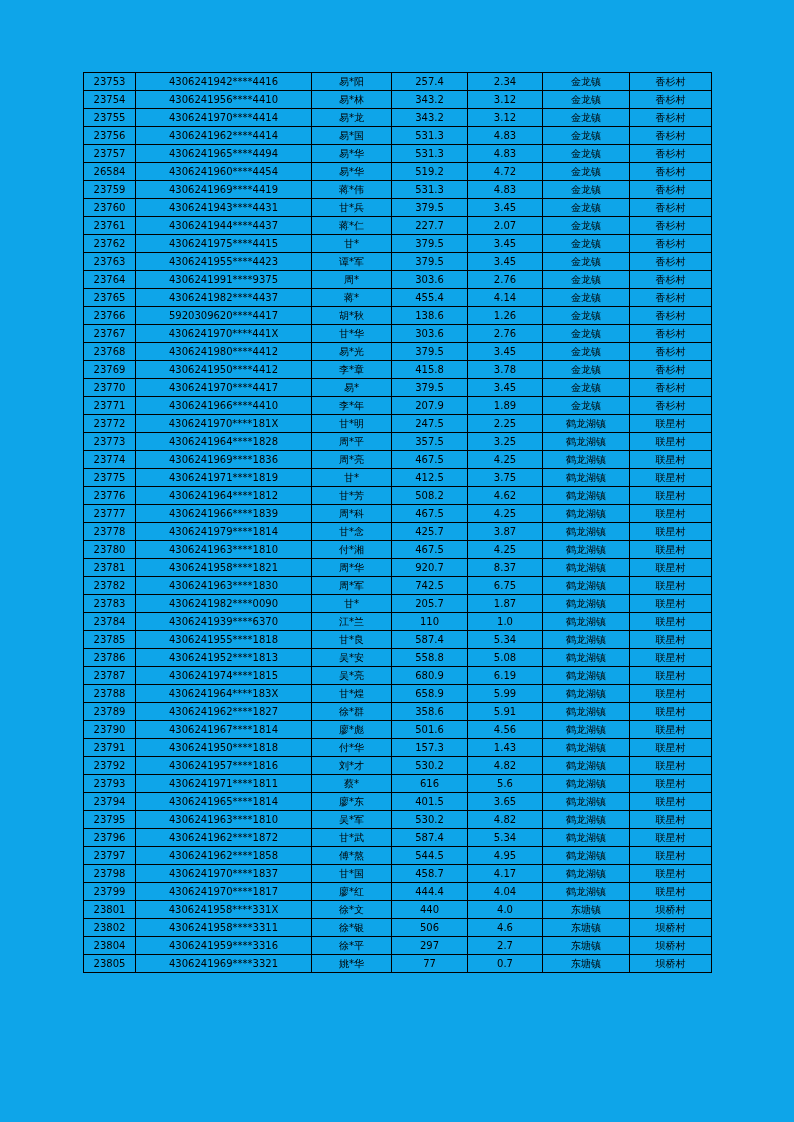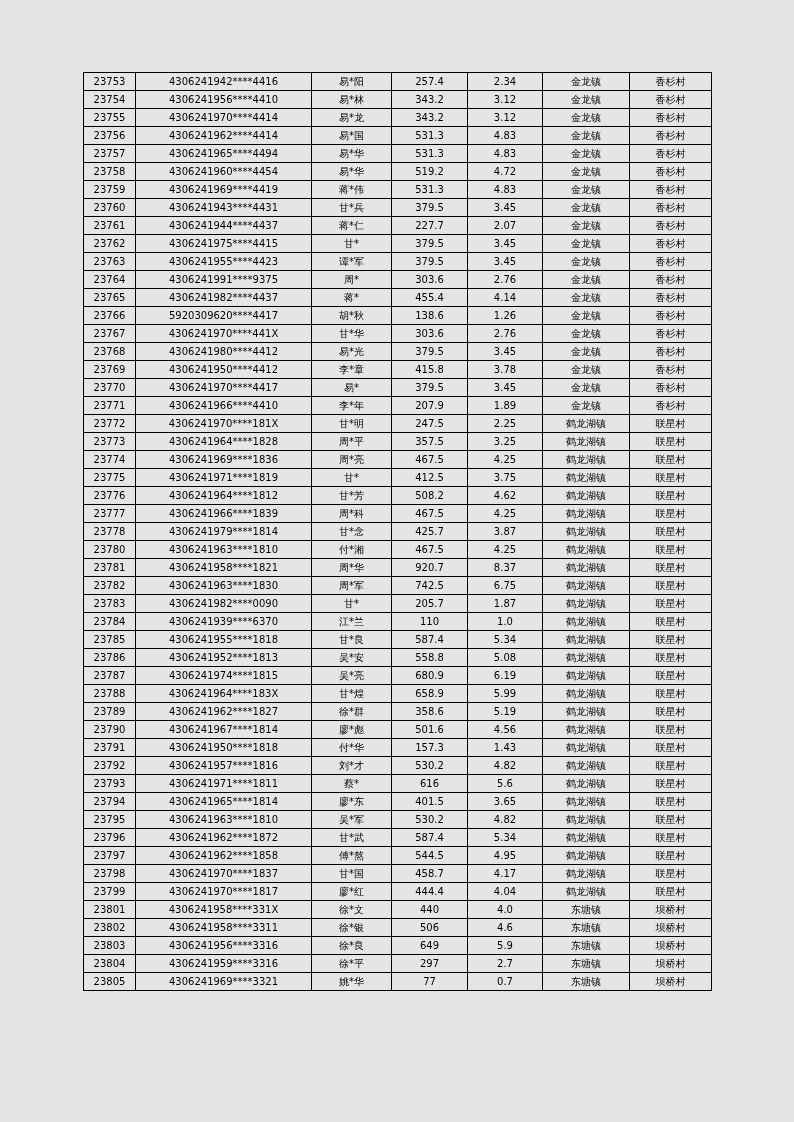--- a/index.html
+++ b/index.html
@@ -5,21 +5,21 @@
   html, body {
     margin: 0;
     padding: 0;
     background: #ffffff;
     font-family: "DejaVu Sans", "Liberation Sans", sans-serif;
   }
   .page {
     position: relative;
     width: 794px;
     height: 1122px;
-    background: #e5e5e5;
+    background: #0ea5e9;
     overflow: hidden;
   }
   table.data-table {
     position: absolute;
     left: 83px;
     top: 72px;
     border-collapse: collapse;
     table-layout: fixed;
   }
   table.data-table td {
@@ -97,21 +97,21 @@
         <tr>
           <td>23757</td>
           <td>4306241965****4494</td>
           <td>易*华</td>
           <td>531.3</td>
           <td>4.83</td>
           <td>金龙镇</td>
           <td>香杉村</td>
         </tr>
         <tr>
-          <td>23758</td>
+          <td>26584</td>
           <td>4306241960****4454</td>
           <td>易*华</td>
           <td>519.2</td>
           <td>4.72</td>
           <td>金龙镇</td>
           <td>香杉村</td>
         </tr>
         <tr>
           <td>23759</td>
           <td>4306241969****4419</td>
@@ -371,21 +371,21 @@
           <td>658.9</td>
           <td>5.99</td>
           <td>鹤龙湖镇</td>
           <td>联星村</td>
         </tr>
         <tr>
           <td>23789</td>
           <td>4306241962****1827</td>
           <td>徐*群</td>
           <td>358.6</td>
-          <td>5.19</td>
+          <td>5.91</td>
           <td>鹤龙湖镇</td>
           <td>联星村</td>
         </tr>
         <tr>
           <td>23790</td>
           <td>4306241967****1814</td>
           <td>廖*彪</td>
           <td>501.6</td>
           <td>4.56</td>
           <td>鹤龙湖镇</td>
@@ -484,29 +484,20 @@
         <tr>
           <td>23802</td>
           <td>4306241958****3311</td>
           <td>徐*银</td>
           <td>506</td>
           <td>4.6</td>
           <td>东塘镇</td>
           <td>坝桥村</td>
         </tr>
         <tr>
-          <td>23803</td>
-          <td>4306241956****3316</td>
-          <td>徐*良</td>
-          <td>649</td>
-          <td>5.9</td>
-          <td>东塘镇</td>
-          <td>坝桥村</td>
-        </tr>
-        <tr>
           <td>23804</td>
           <td>4306241959****3316</td>
           <td>徐*平</td>
           <td>297</td>
           <td>2.7</td>
           <td>东塘镇</td>
           <td>坝桥村</td>
         </tr>
         <tr>
           <td>23805</td>

